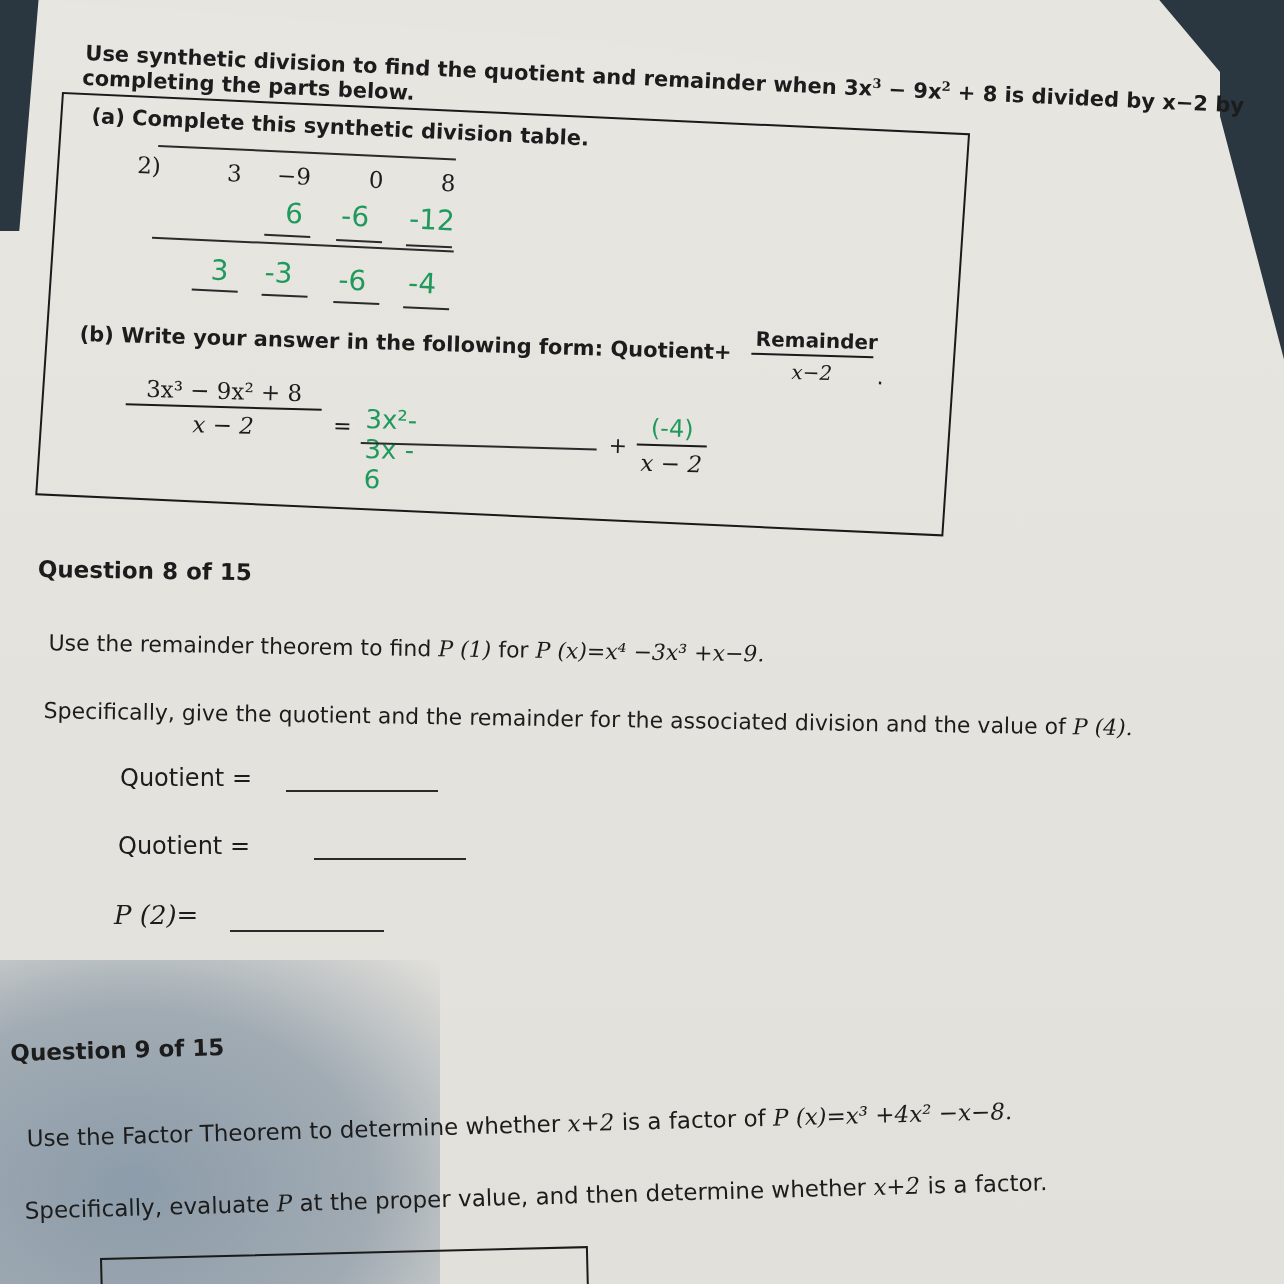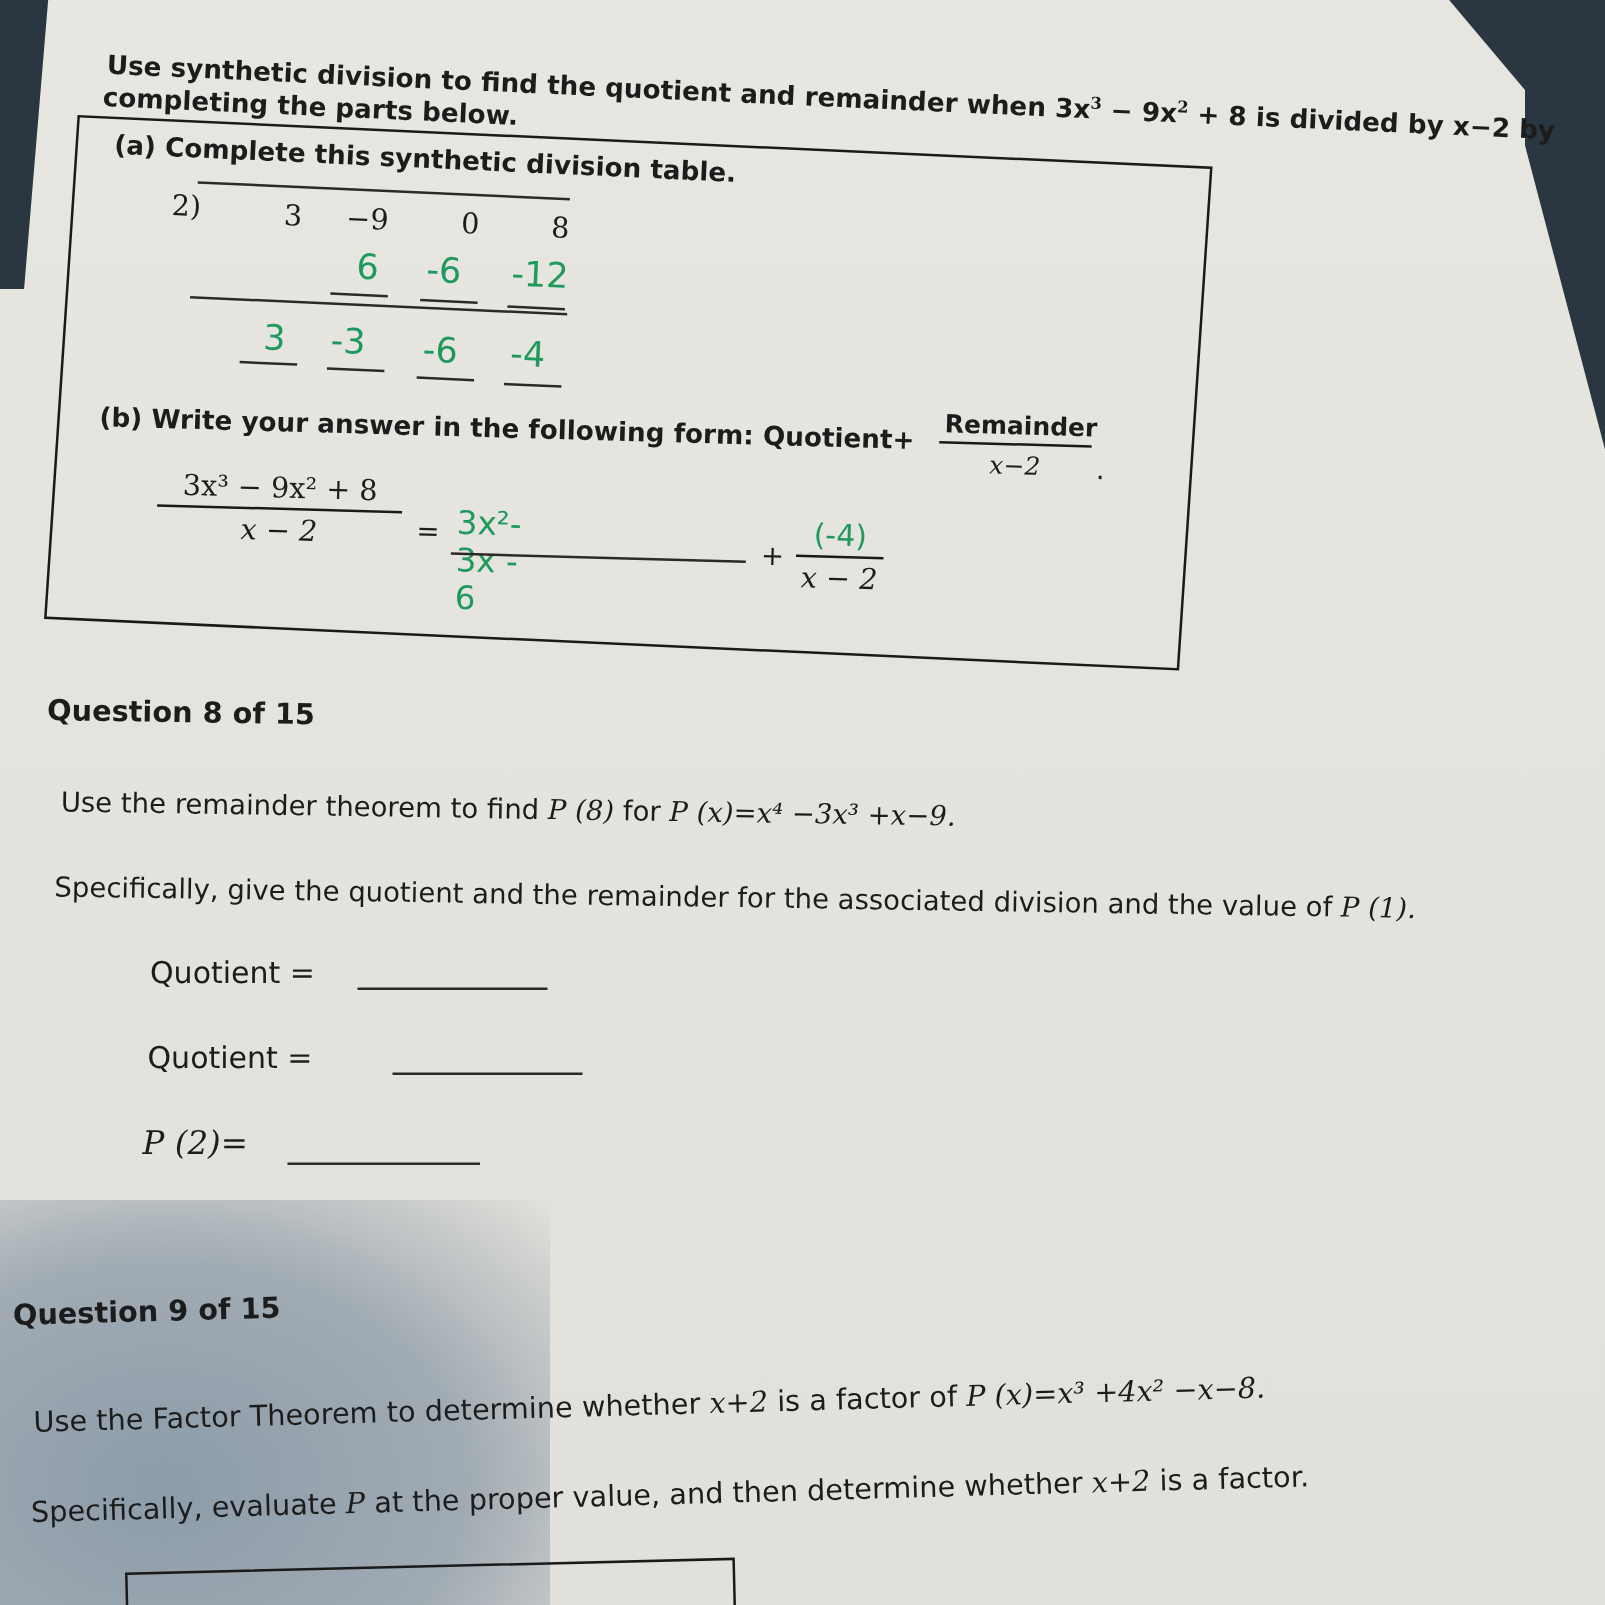--- a/index.html
+++ b/index.html
@@ -104,24 +104,24 @@
   <div class="txt" style="left:532px; top:96px; font-size:22px;">+</div>
   <div class="frac" style="left:560px; top:76px; width:70px; font-size:24px;">
     <span class="num hand" style="position:static; font-size:24px;">(-4)</span>
     <span class="den serif-i" style="font-size:23px;">x − 2</span>
   </div>
 </div>
 
 <div class="rot-a" style="transform: rotate(0.9deg); left:38px; top:556px;">
   <div class="txt bold" style="left:0; top:0; font-size:23px;">Question 8 of 15</div>
   <div class="txt" style="left:12px; top:74px; font-size:22px;">
-    <span>Use the remainder theorem to find </span><span class="serif-i">P (8)</span><span> for </span><span class="serif-i">P (x)=x⁴ −3x³ +x−9.</span>
+    <span>Use the remainder theorem to find </span><span class="serif-i">P (1)</span><span> for </span><span class="serif-i">P (x)=x⁴ −3x³ +x−9.</span>
   </div>
   <div class="txt" style="left:8px; top:142px; font-size:22px;">
-    <span>Specifically, give the quotient and the remainder for the associated division and the value of </span><span class="serif-i">P (1).</span>
+    <span>Specifically, give the quotient and the remainder for the associated division and the value of </span><span class="serif-i">P (4).</span>
   </div>
 </div>
 
 <div class="txt" style="left:120px; top:764px; font-size:24px;text-align:center;">Quotient =</div>
 <div class="uline" style="left:286px; top:790px; width:152px;"></div>
 
 <div class="txt" style="left:118px; top:832px; font-size:24px;">Quotient =</div>
 <div class="uline" style="left:314px; top:858px; width:152px;"></div>
 
 <div class="txt serif" style="left:114px; top:900px; font-size:26px;"><span class="serif-i">P (2)=</span></div>

